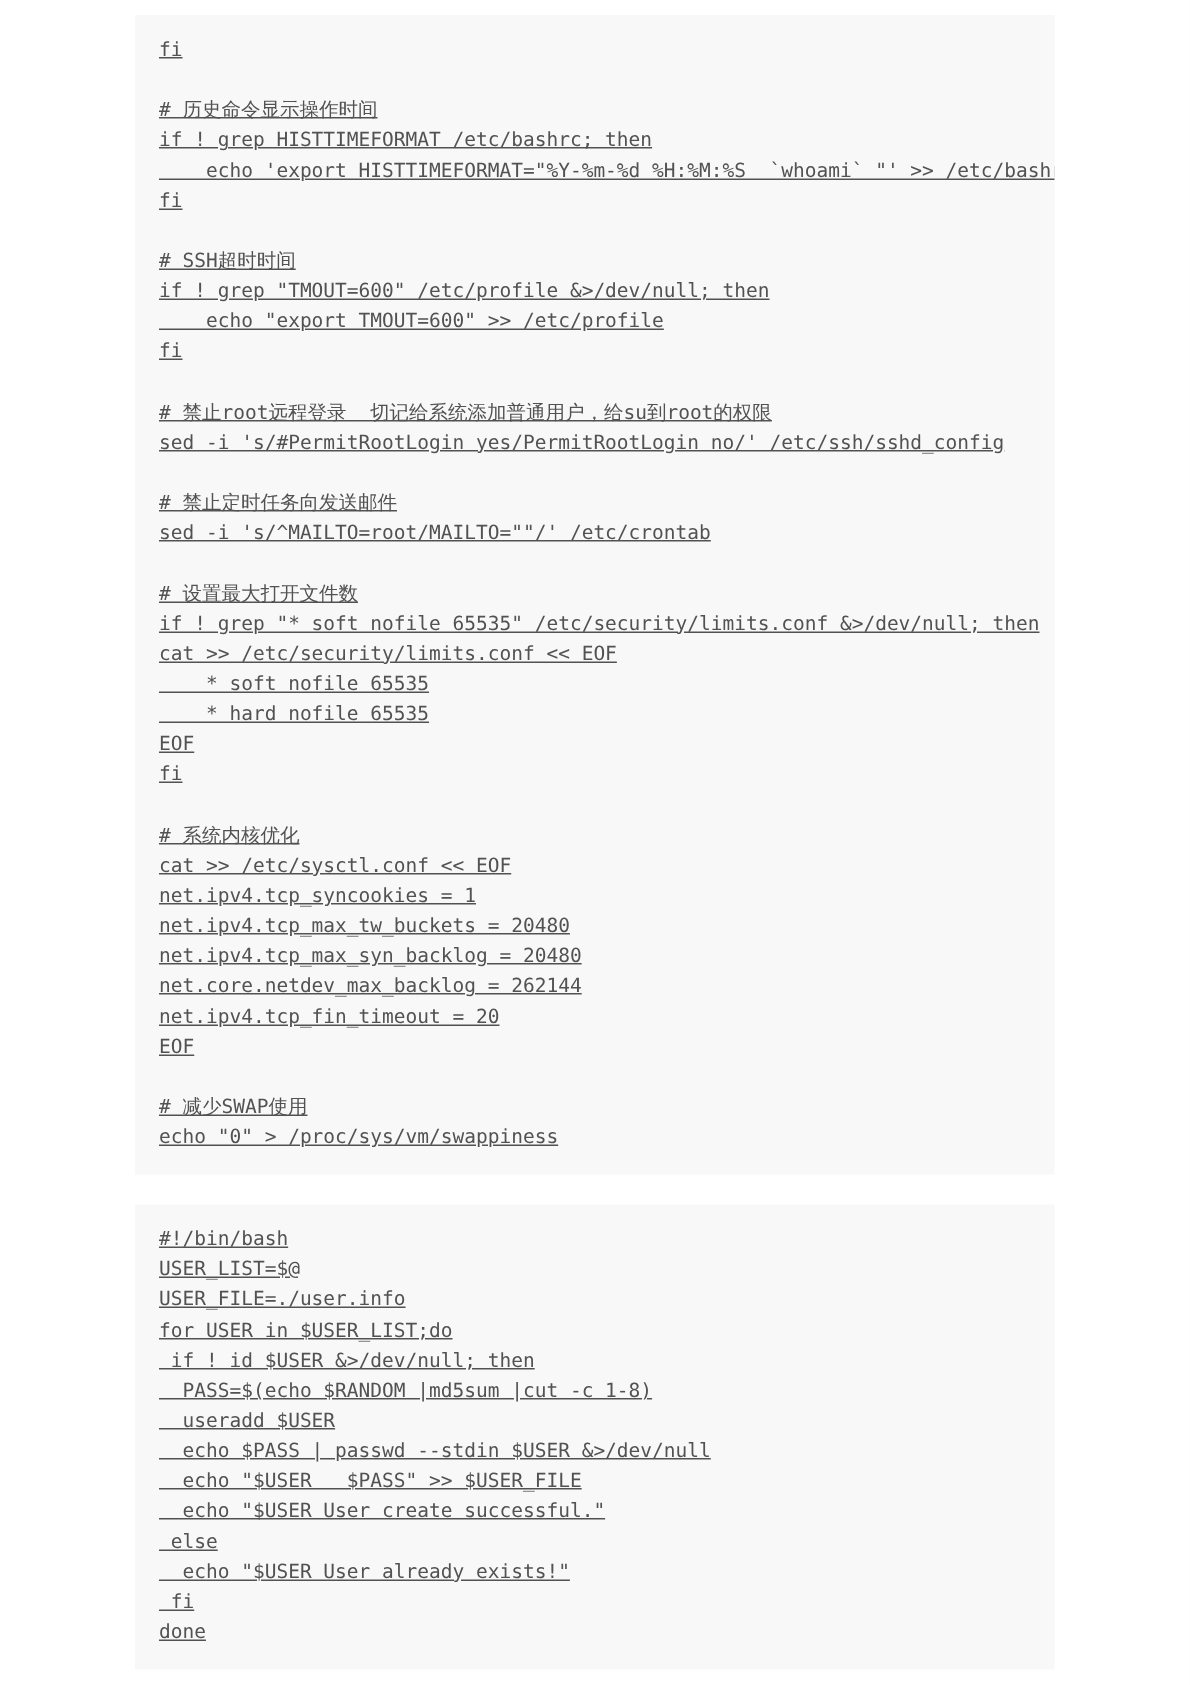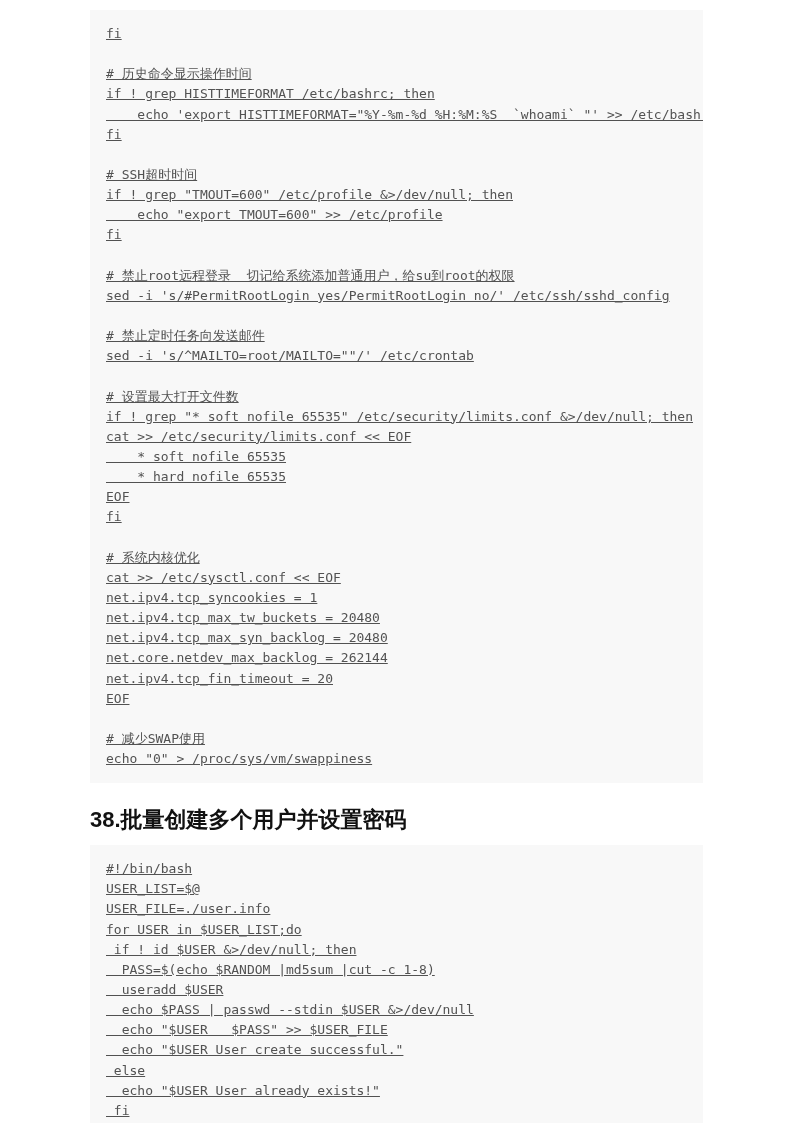--- a/index.html
+++ b/index.html
@@ -74,21 +74,20 @@
 net.ipv4.tcp_syncookies = 1
 net.ipv4.tcp_max_tw_buckets = 20480
 net.ipv4.tcp_max_syn_backlog = 20480
 net.core.netdev_max_backlog = 262144
 net.ipv4.tcp_fin_timeout = 20
 EOF
 
 # 减少SWAP使用
 echo "0" &gt; /proc/sys/vm/swappiness</pre>
 
-  <h2 class="section-heading">38.批量创建多个用户并设置密码</h2>
 
   <pre class="code-block">#!/bin/bash
 USER_LIST=$@
 USER_FILE=./user.info
 for USER in $USER_LIST;do
  if ! id $USER &amp;&gt;/dev/null; then
   PASS=$(echo $RANDOM |md5sum |cut -c 1-8)
   useradd $USER
   echo $PASS | passwd --stdin $USER &amp;&gt;/dev/null
   echo "$USER   $PASS" &gt;&gt; $USER_FILE

